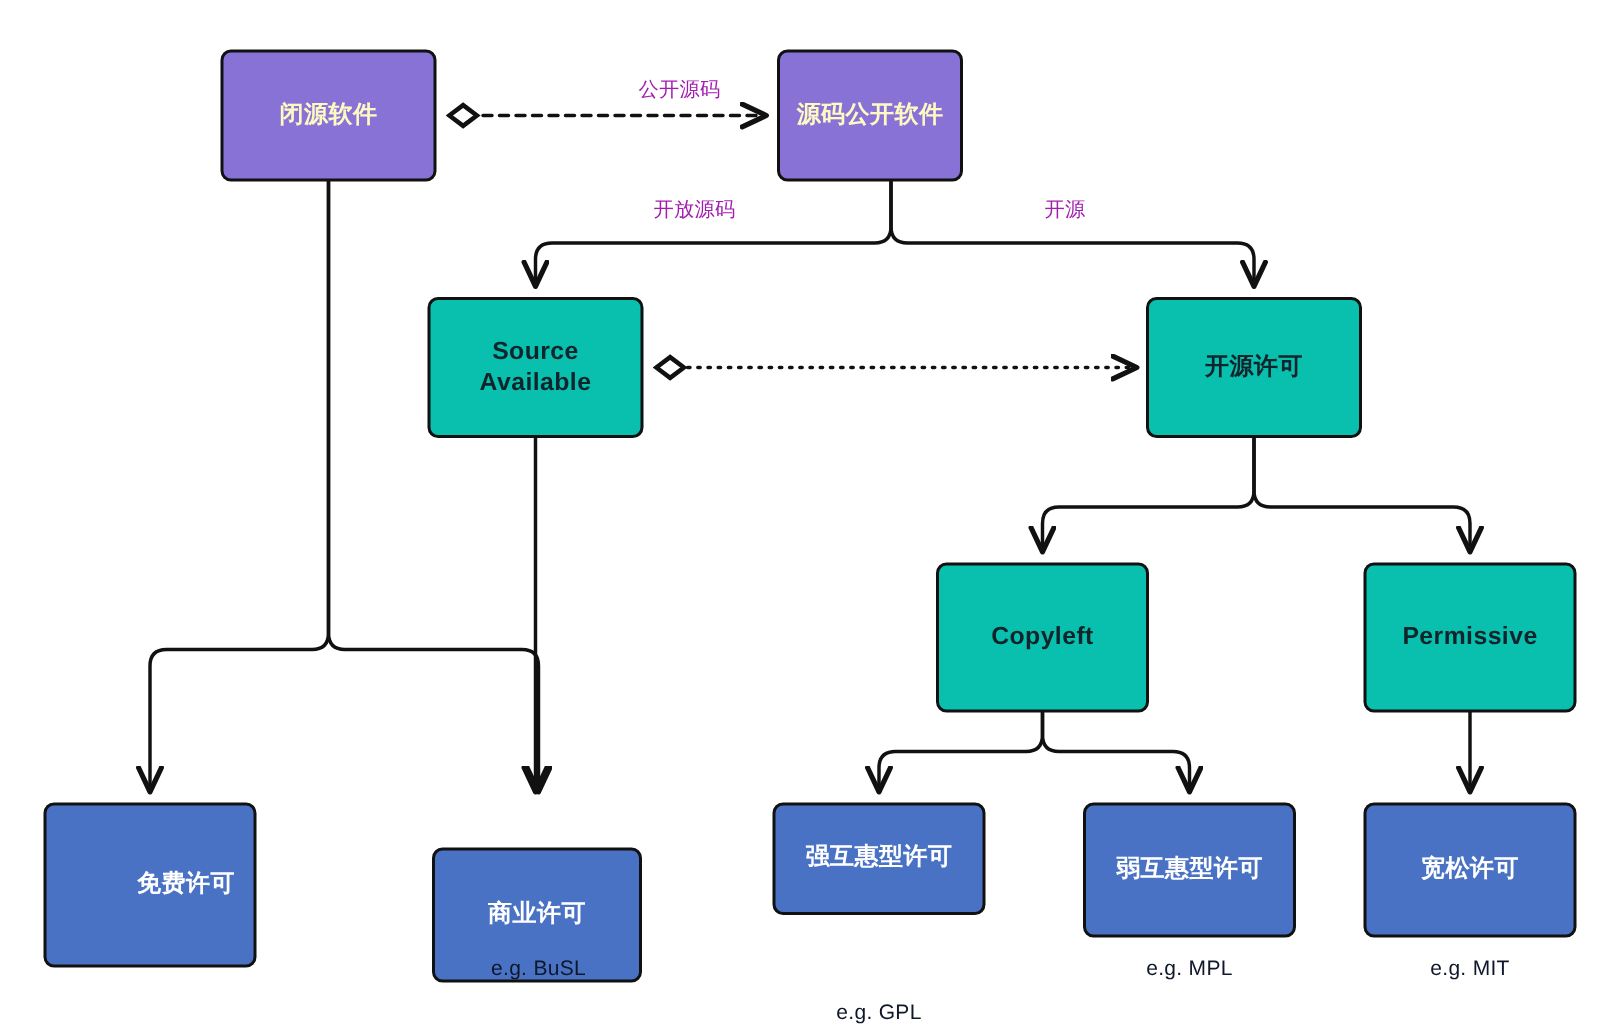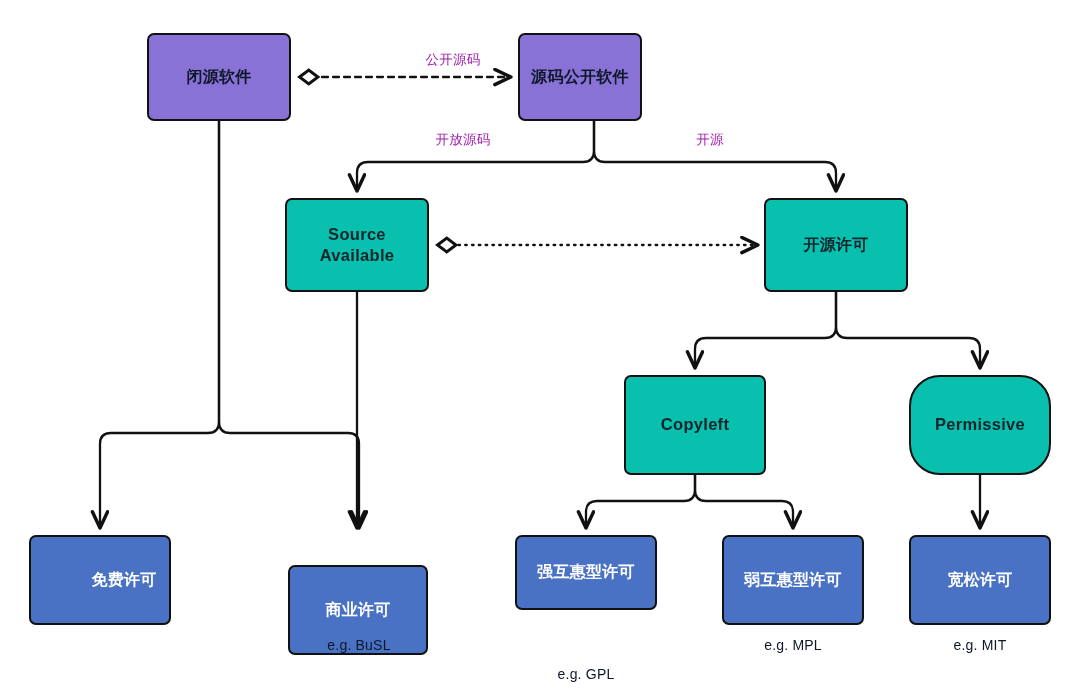--- a/index.html
+++ b/index.html
@@ -33,21 +33,21 @@
     display: flex;
     align-items: center;
     justify-content: center;
     text-align: center;
     font-weight: bold;
     line-height: 1.28;
     letter-spacing: 0.3px;
   }
   .node.purple {
     background: #8872D6;
-    color: #0f172a;
+    color: #fef9c3;
   }
   .node.teal {
     background: #09BFAE;
     color: #10252b;
   }
   .node.blue {
     background: #4A72C4;
     color: #ffffff;
   }
   .edge-label {
@@ -117,23 +117,23 @@
 
   <div class="node purple cn" style="left:518px;top:33px;width:124px;height:88px;text-align:center;">源码公开软件</div>
 
   <div class="node teal en" style="left:285px;top:198px;width:144px;height:94px;white-space:pre-line;">Source
 Available</div>
 
   <div class="node teal cn" style="left:764px;top:198px;width:144px;height:94px;">开源许可</div>
 
   <div class="node teal en" style="left:624px;top:375px;width:142px;height:100px;">Copyleft</div>
 
-  <div class="node teal en" style="left:909px;top:375px;width:142px;height:100px;border-radius:31px;">Permissive</div>
+  <div class="node teal en" style="left:909px;top:375px;width:142px;height:100px;">Permissive</div>
 
-  <div class="node blue cn" style="left:29px;top:535px;width:142px;height:90px;padding-left:48px;">免费许可</div>
+  <div class="node blue cn" style="left:29px;top:535px;width:142px;height:110px;padding-left:48px;">免费许可</div>
 
   <div class="node blue cn" style="left:288px;top:565px;width:140px;height:90px;">商业许可</div>
 
   <div class="node blue cn" style="left:515px;top:535px;width:142px;height:75px;">强互惠型许可</div>
 
   <div class="node blue cn" style="left:722px;top:535px;width:142px;height:90px;">弱互惠型许可</div>
 
   <div class="node blue cn" style="left:909px;top:535px;width:142px;height:90px;">宽松许可</div>
 
   <div class="edge-label" style="left:405px;top:51px;width:96px;">公开源码</div>

